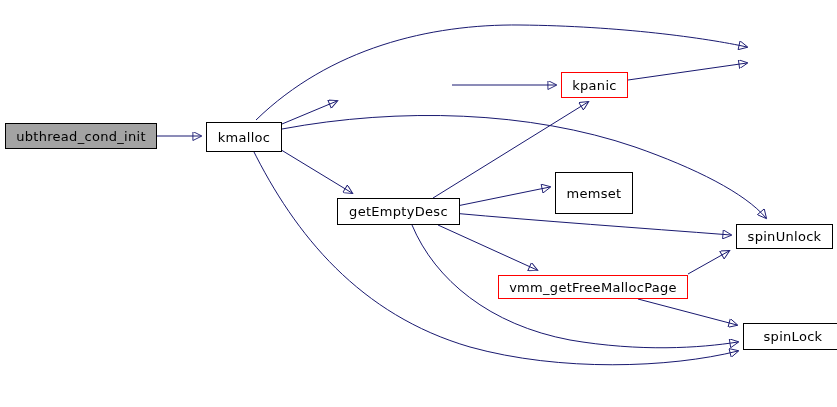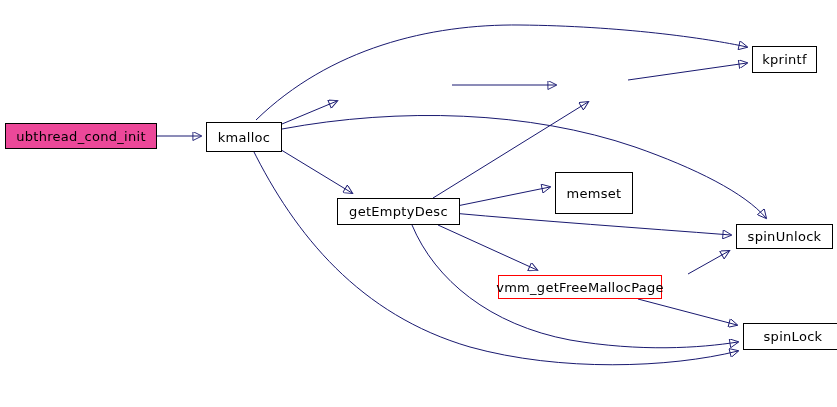--- a/index.html
+++ b/index.html
@@ -35,21 +35,21 @@
     color: #000000;
     font-size: 13px;
     letter-spacing: 0.3px;
     display: flex;
     align-items: center;
     justify-content: center;
     white-space: nowrap;
     cursor: pointer;
   }
   .node.root {
-    background: #ec4899;
+    background: #a3a3a3;
     cursor: default;
   }
   .node.red {
     border-color: #ff0000;
   }
 </style>
 </head>
 <body>
 
 <div id="graph">
@@ -79,38 +79,38 @@
 
   <div class="node root" style="left:5px; top:123px; width:152px; height:26px;">
     <span>ubthread_cond_init</span>
   </div>
 
   <div class="node" style="left:206px; top:122px; width:76px; height:30px;">
     <span>kmalloc</span>
   </div>
 
 
+  <div class="node red" style="left:561px; top:72px; width:67px; height:26px;">
+    <span>kpanic</span>
+  </div>
 
-  <div class="node" style="left:752px; top:46px; width:65px; height:27px;">
-    <span>kprintf</span>
-  </div>
 
   <div class="node" style="left:337px; top:198px; width:123px; height:27px;">
     <span>getEmptyDesc</span>
   </div>
 
   <div class="node" style="left:555px; top:172px; width:78px; height:42px;">
     <span>memset</span>
   </div>
 
   <div class="node" style="left:736px; top:224px; width:97px; height:25px;">
     <span>spinUnlock</span>
   </div>
 
-  <div class="node red" style="left:498px; top:275px; width:164px; height:24px;">
+  <div class="node red" style="left:498px; top:275px; width:190px; height:24px;">
     <span>vmm_getFreeMallocPage</span>
   </div>
 
   <div class="node" style="left:743px; top:323px; width:100px; height:27px;">
     <span>spinLock</span>
   </div>
 
 </div>
 
 </body></html>

